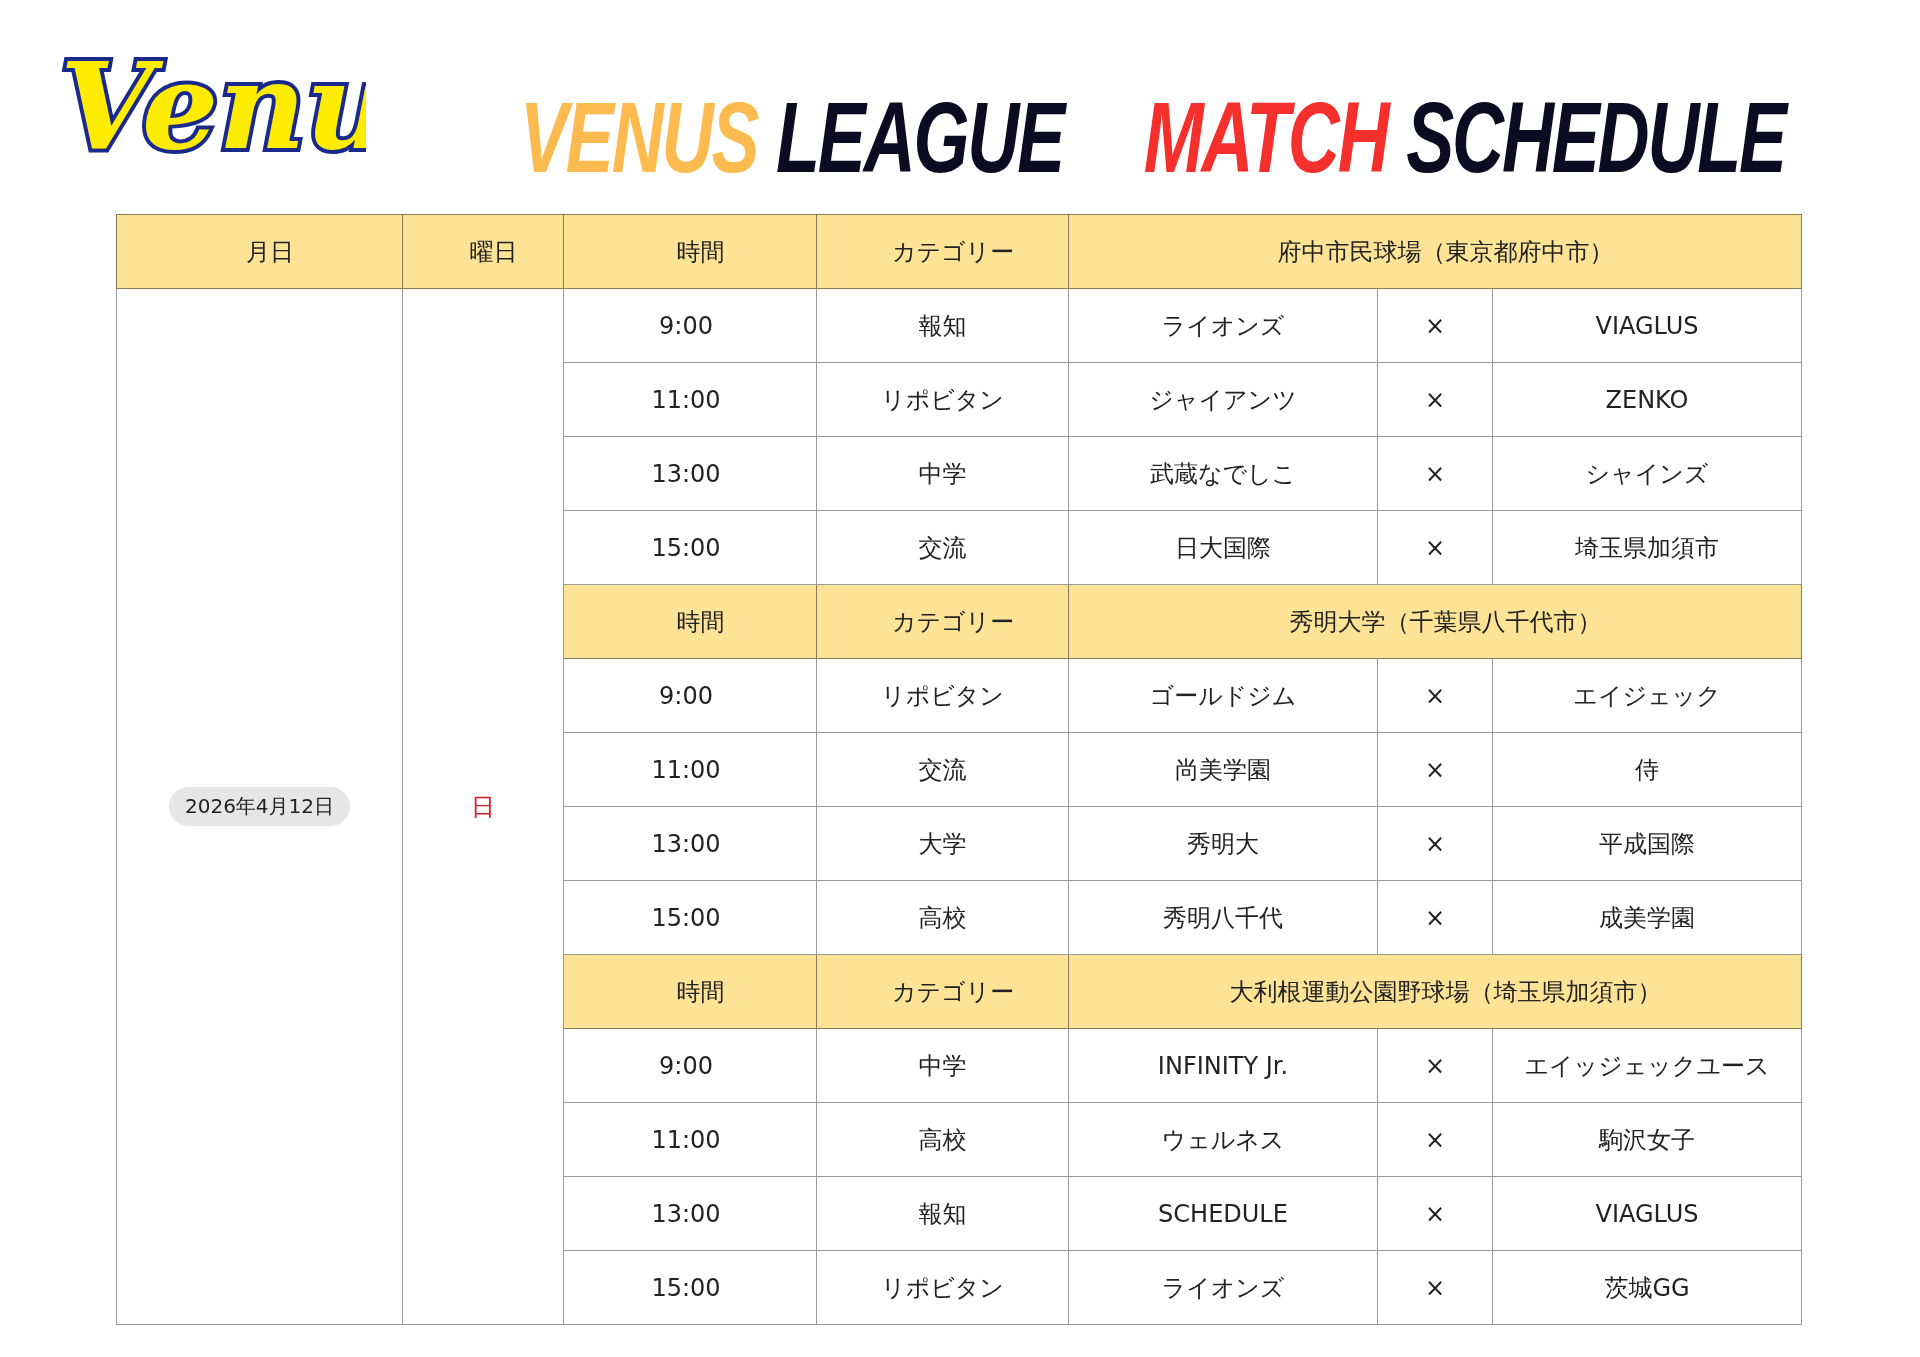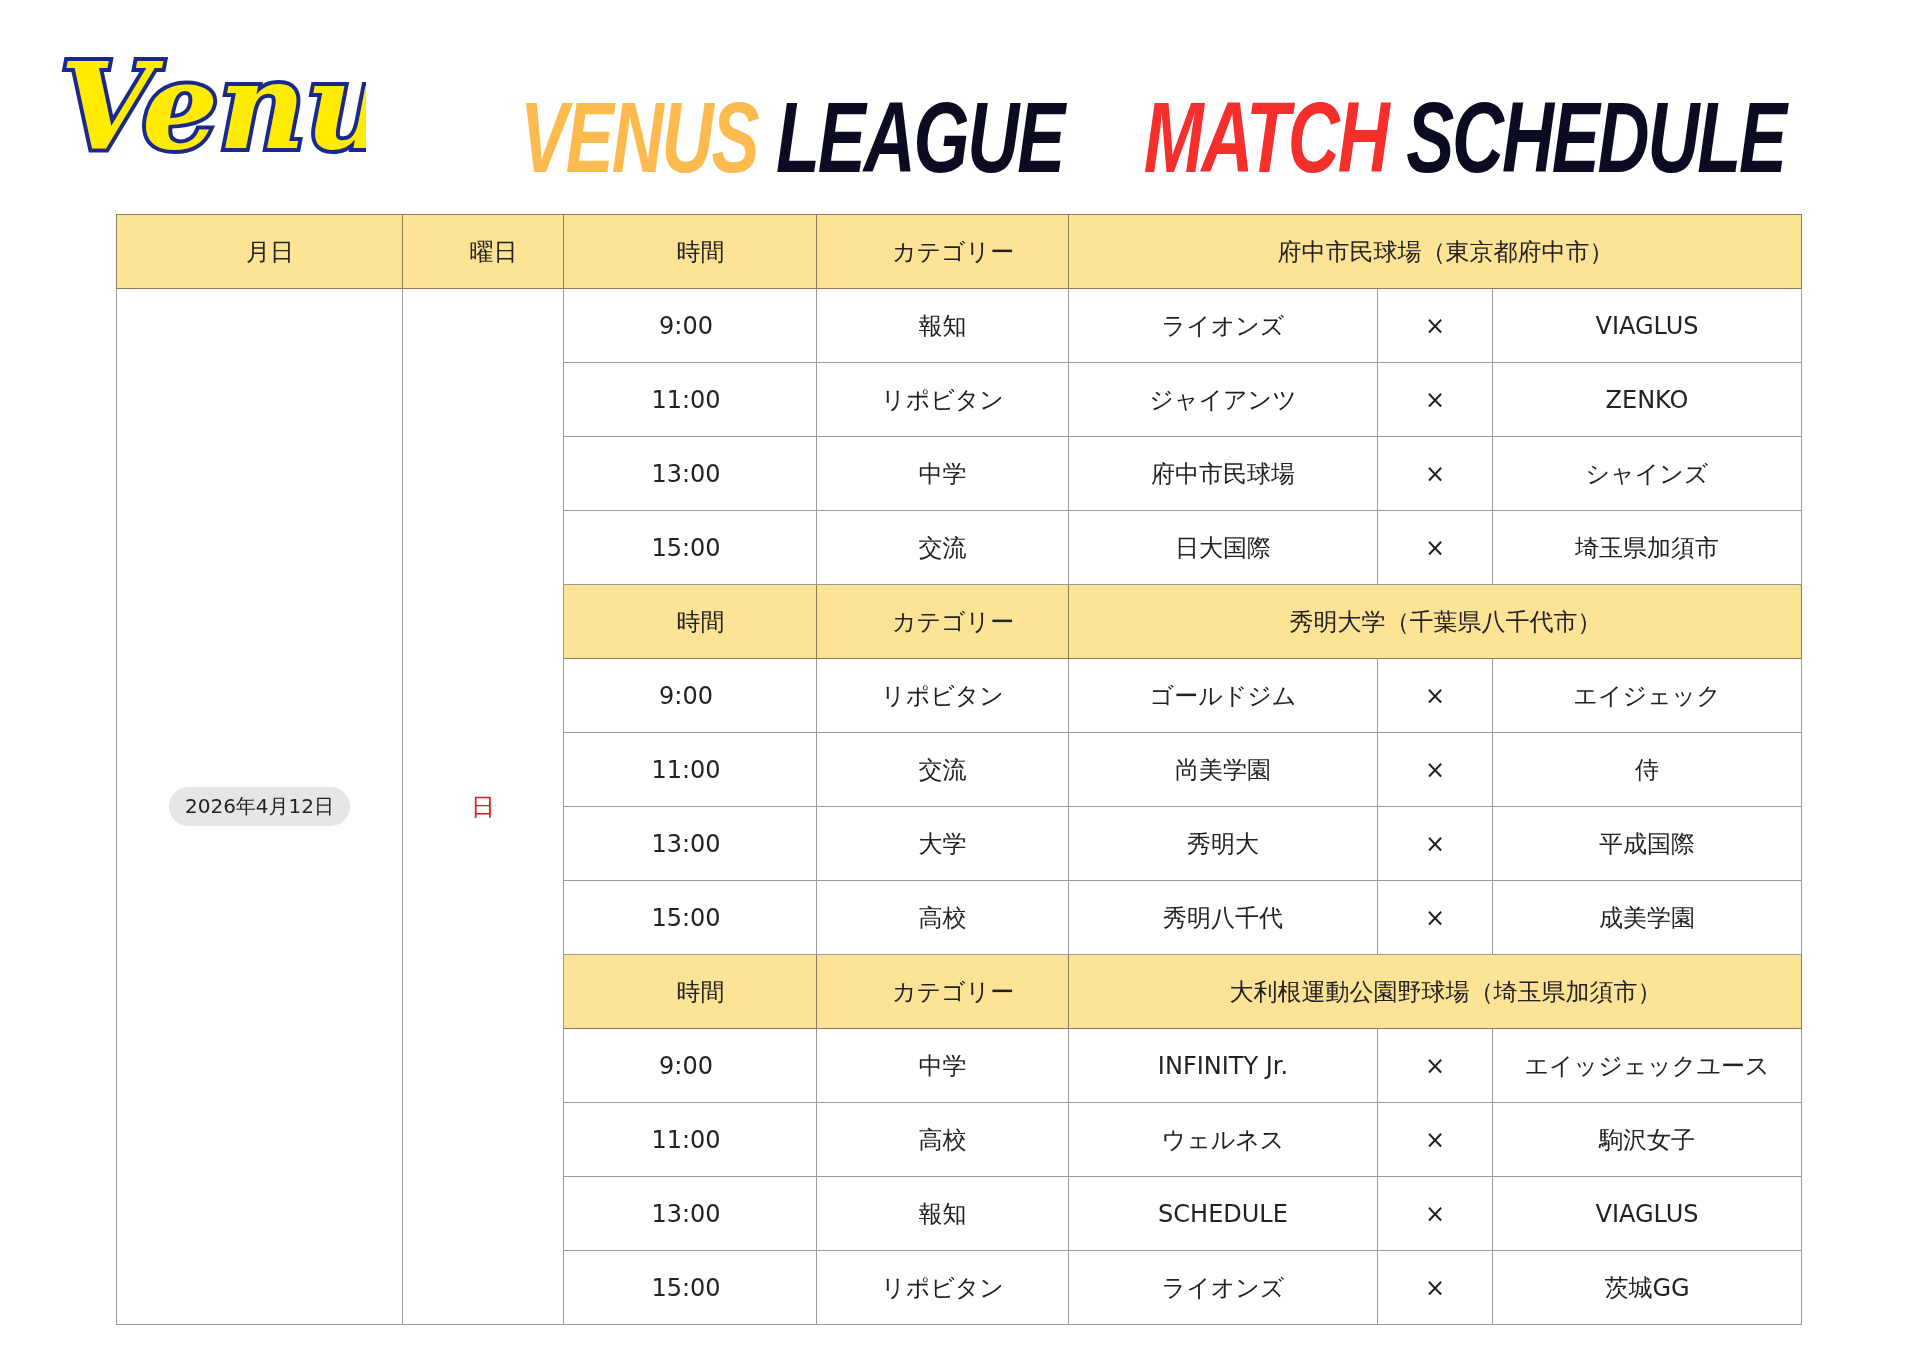--- a/index.html
+++ b/index.html
@@ -63,21 +63,21 @@
     <tr>
       <td class="time">11:00</td>
       <td>リポビタン</td>
       <td>ジャイアンツ</td>
       <td>×</td>
       <td>ZENKO</td>
     </tr>
     <tr>
       <td class="time">13:00</td>
       <td>中学</td>
-      <td>府中市民球場</td>
+      <td>武蔵なでしこ</td>
       <td>×</td>
       <td>シャインズ</td>
     </tr>
     <tr>
       <td class="time">15:00</td>
       <td>交流</td>
       <td>日大国際</td>
       <td>×</td>
       <td>埼玉県加須市</td>
     </tr>

